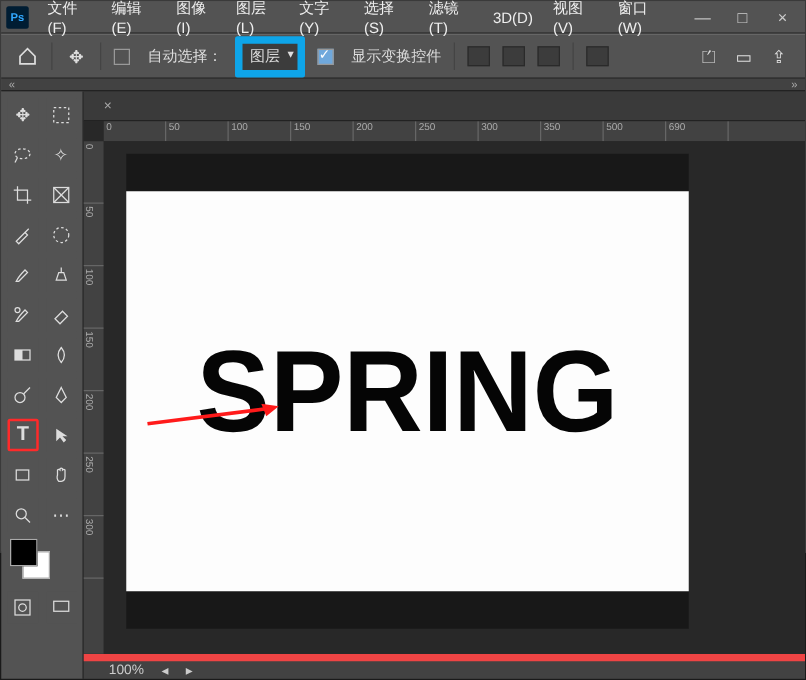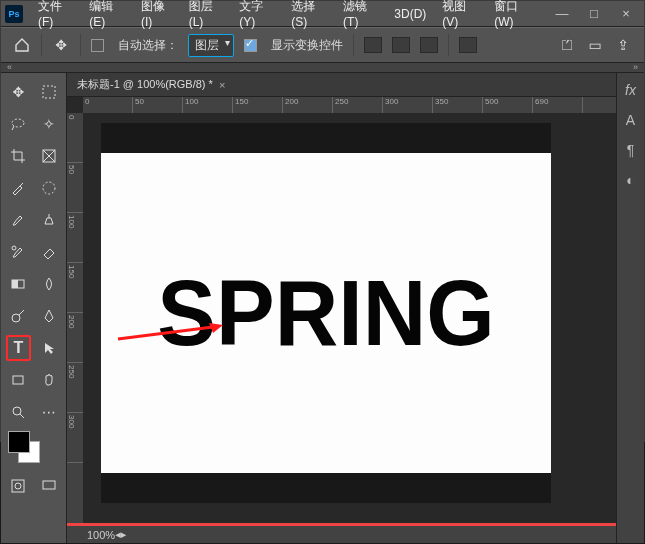--- a/index.html
+++ b/index.html
@@ -14,21 +14,21 @@
   .win-btn { width: 28px; height: 22px; color: #ccc; font-size: 13px; display: flex; align-items: center; justify-content: center; }
 
   
   .optionbar { height: 36px; background: #535353; display: flex; align-items: center; gap: 10px; padding: 0 12px; border-bottom: 1px solid #222; border-top: 1px solid #666; }
   .opt-icon { width: 18px; height: 18px; display: flex; align-items: center; justify-content: center; color: #ddd; font-size: 14px; }
   .opt-divider { width: 1px; height: 22px; background: #444; }
   .opt-chk { width: 13px; height: 13px; border: 1px solid #999; display: inline-block; vertical-align: middle; margin-right: 4px; position: relative; }
   .opt-chk.checked { background: #6fa8dc; }
   .opt-chk.checked::after { content: "✓"; position: absolute; top: -3px; left: 0px; font-size: 11px; color: #fff; }
   .opt-label { font-size: 12px; color: #ddd; }
-  .opt-select { background: #3c3c3c; color: #ddd; padding: 2px 14px 2px 6px; border: 1px solid #0ea5e9; border-radius: 2px; font-size: 12px; position: relative; }
+  .opt-select { background: #3c3c3c; color: #ddd; padding: 2px 14px 2px 6px; border: 6px solid #0ea5e9; border-radius: 2px; font-size: 12px; position: relative; }
   .opt-select::after { content: "▾"; position: absolute; right: 3px; top: 2px; font-size: 10px; }
   .opt-align { width: 18px; height: 16px; background: #3c3c3c; border: 1px solid #2a2a2a; }
   .opt-right { margin-left: auto; display: flex; align-items: center; gap: 10px; }
 
   
   .collapse-strip { height: 10px; background: #424242; border-bottom: 1px solid #222; text-align: left; font-size: 9px; color: #aaa; padding-left: 6px; position: relative; }
   .collapse-strip .chev-l { position: absolute; left: 6px; top: -1px; }
   .collapse-strip .chev-r { position: absolute; right: 6px; top: -1px; }
 
   
@@ -54,21 +54,21 @@
   .ruler-v div { height: 50px; border-bottom: 1px solid #666; width: 100%; padding-top: 2px; writing-mode: vertical-lr; font-size: 8px; }
   .canvas-wrap { position: absolute; top: 16px; left: 16px; right: 0; bottom: 0; overflow: hidden; background: #282828; }
   .canvas { position: absolute; top: 10px; left: 18px; width: 450px; height: 380px; background: #181818; }
   .canvas-inner { position: absolute; top: 30px; left: 0; right: 0; bottom: 30px; background: #fdfdfd; display: flex; align-items: center; justify-content: center; }
   .big-text { font-size: 88px; font-weight: 900; letter-spacing: 0px; color: #050505; font-family: Arial Black, Arial, sans-serif; transform: scaleY(1.05); }
 
   
   .arrow { position: absolute; top: 210px; left: 30px; width: 110px; height: 20px; pointer-events: none; }
 
   
-  .statusbar { height: 20px; background: #424242; display: flex; align-items: center; padding: 0 20px; font-size: 11px; color: #ccc; border-top: 3px solid #ef4444; }
+  .statusbar { height: 20px; background: #424242; display: flex; align-items: center; gap: 14px; padding: 0 20px; font-size: 11px; color: #ccc; border-top: 6px solid #ef4444; }
 
   
   .rightpanel { width: 28px; background: #424242; border-left: 1px solid #222; padding: 6px 2px; display: flex; flex-direction: column; align-items: center; gap: 8px; }
   .rp-icon { width: 22px; height: 22px; display: flex; align-items: center; justify-content: center; font-size: 14px; color: #bbb; font-style: italic; }
 </style>
 </head>
 <body>
 
 <div class="app-window">
 
@@ -263,21 +263,20 @@
         <div class="tool">
           <svg width="16" height="16">
               <rect x="2" y="3" width="12" height="8" stroke="#ddd" fill="none"></rect>
             </svg>
         </div>
       </div>
     </div>
 
     <div class="docarea">
       <div class="doctab">
-        <span>未标题-1 @ 100%(RGB/8) *</span>
         <span class="close">×</span>
       </div>
       <div class="rulers-canvas">
         <div class="ruler-h">
           <div>0</div>
           <div>50</div>
           <div>100</div>
           <div>150</div>
           <div>200</div>
           <div>250</div>
@@ -308,21 +307,15 @@
           </svg>
         </div>
       </div>
       <div class="statusbar">
         <span>100%</span>
         <span>◂</span>
         <span>▸</span>
       </div>
     </div>
 
-    <div class="rightpanel">
-      <div class="rp-icon">fx</div>
-      <div class="rp-icon" style="font-style:normal;">A</div>
-      <div class="rp-icon" style="font-style:normal;">¶</div>
-      <div class="rp-icon" style="font-style:normal;">◐</div>
-    </div>
 
   </div>
 </div>
 
 </body></html>

